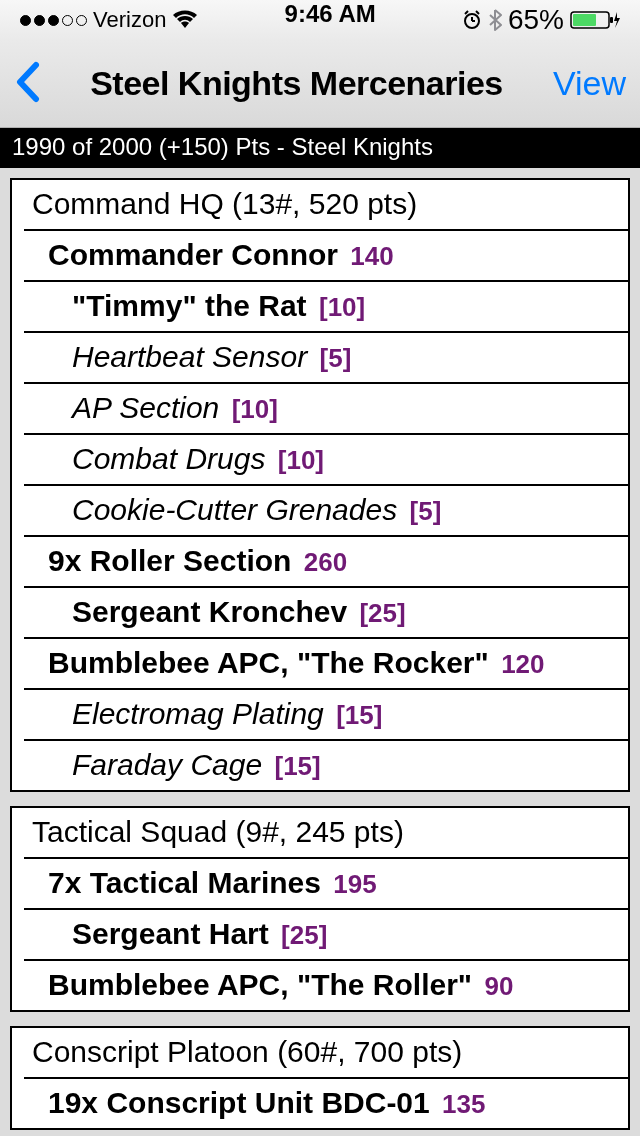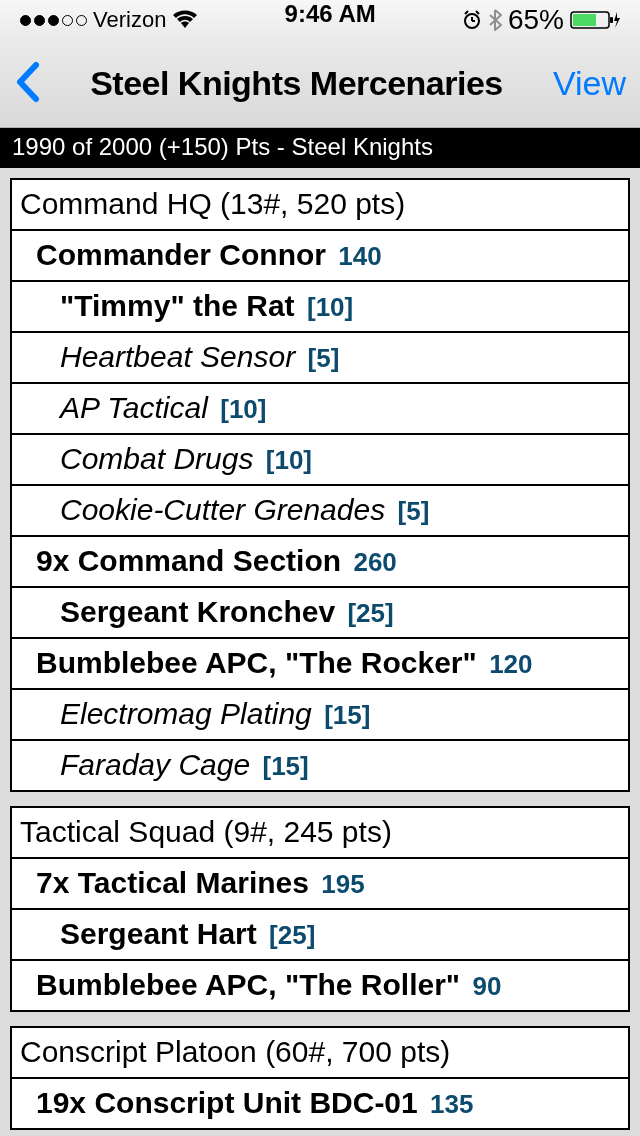--- a/index.html
+++ b/index.html
@@ -82,37 +82,38 @@
     margin-bottom: 14px;
   }
 
   .row {
     border-top: 2px solid #000;
     padding: 4px 8px 6px;
     font-size: 30px;
     line-height: 1.3;
     white-space: nowrap;
     overflow: hidden;
+    margin-left: 12px;
   }
   .row:first-child { border-top: none; }
 
   .group-header {
     font-size: 30px;
     font-weight: 400;
     padding: 4px 8px 6px;
   }
 
   .indent-1 { padding-left: 24px; }
   .indent-2 { padding-left: 48px; }
 
   .bold { font-weight: 700; }
   .italic { font-style: italic; }
 
   .pts {
-    color: #0c4a6e;
+    color: #701a75;
     font-size: 26px;
     font-weight: 700;
     margin-left: 4px;
   }
   .pts.bracket::before { content: "["; }
   .pts.bracket::after { content: "]"; }
 
   .entry-row .name {}
 </style>
 </head>
@@ -173,24 +174,24 @@
 </div>
 
 <div class="summary-bar">1990 of 2000 (+150) Pts - Steel Knights</div>
 
 <div class="content" id="content">
     <div class="group">
       <div class="row group-header">Command HQ (13#, 520 pts)</div>
       <div class="row entry-row indent-1"><span class="name bold">Commander Connor</span> <span class="pts">140</span></div>
       <div class="row entry-row indent-2"><span class="name bold">"Timmy" the Rat</span> <span class="pts bracket">10</span></div>
       <div class="row entry-row indent-2"><span class="name italic">Heartbeat Sensor</span> <span class="pts bracket">5</span></div>
-      <div class="row entry-row indent-2"><span class="name italic">AP Tactical</span> <span class="pts bracket">10</span></div>
+      <div class="row entry-row indent-2"><span class="name italic">AP Section</span> <span class="pts bracket">10</span></div>
       <div class="row entry-row indent-2"><span class="name italic">Combat Drugs</span> <span class="pts bracket">10</span></div>
       <div class="row entry-row indent-2"><span class="name italic">Cookie-Cutter Grenades</span> <span class="pts bracket">5</span></div>
-      <div class="row entry-row indent-1"><span class="name bold">9x Command Section</span> <span class="pts">260</span></div>
+      <div class="row entry-row indent-1"><span class="name bold">9x Roller Section</span> <span class="pts">260</span></div>
       <div class="row entry-row indent-2"><span class="name bold">Sergeant Kronchev</span> <span class="pts bracket">25</span></div>
       <div class="row entry-row indent-1"><span class="name bold">Bumblebee APC, "The Rocker"</span> <span class="pts">120</span></div>
       <div class="row entry-row indent-2"><span class="name italic">Electromag Plating</span> <span class="pts bracket">15</span></div>
       <div class="row entry-row indent-2"><span class="name italic">Faraday Cage</span> <span class="pts bracket">15</span></div>
     </div>
     <div class="group">
       <div class="row group-header">Tactical Squad (9#, 245 pts)</div>
       <div class="row entry-row indent-1"><span class="name bold">7x Tactical Marines</span> <span class="pts">195</span></div>
       <div class="row entry-row indent-2"><span class="name bold">Sergeant Hart</span> <span class="pts bracket">25</span></div>
       <div class="row entry-row indent-1"><span class="name bold">Bumblebee APC, "The Roller"</span> <span class="pts">90</span></div>

